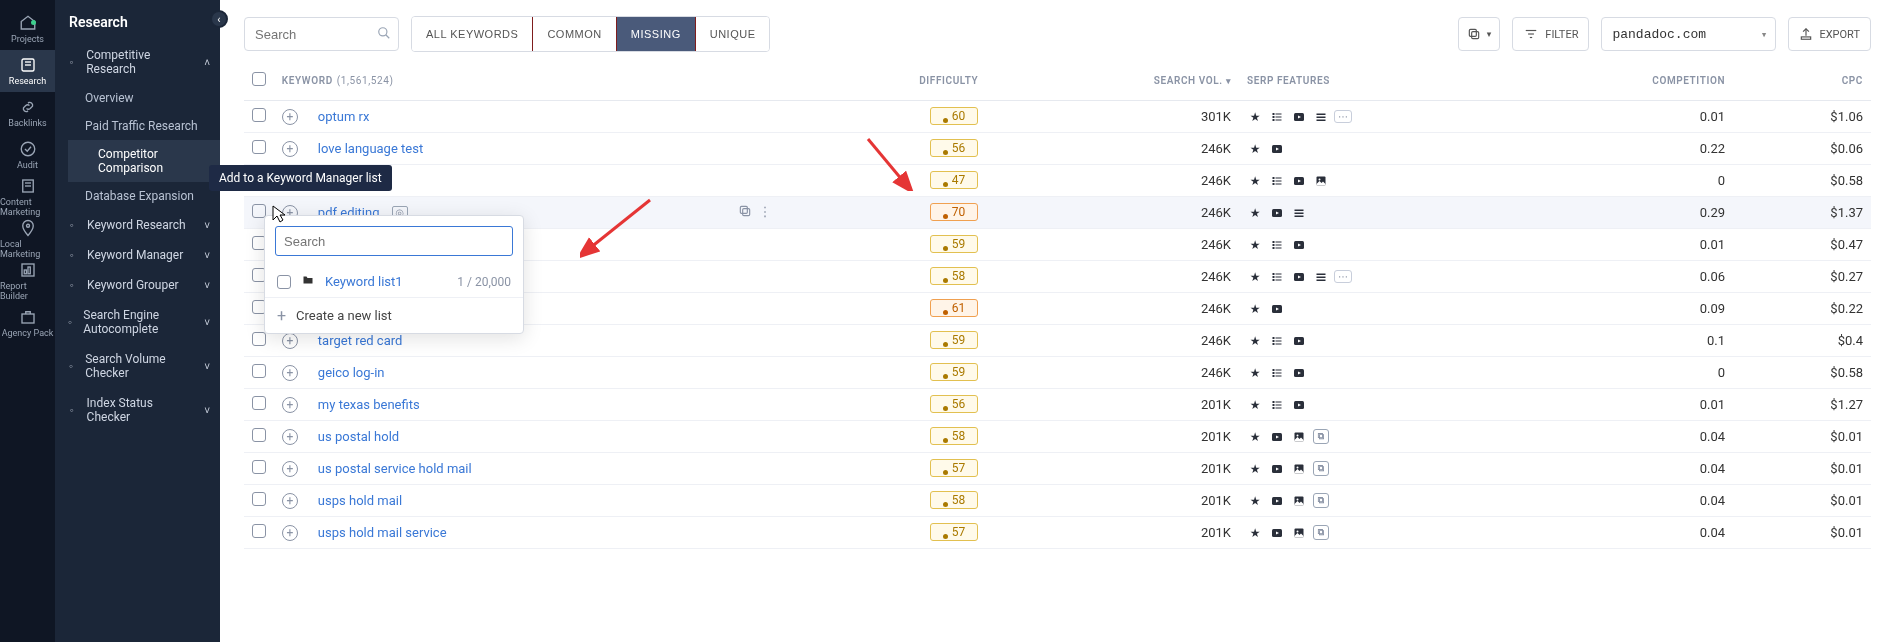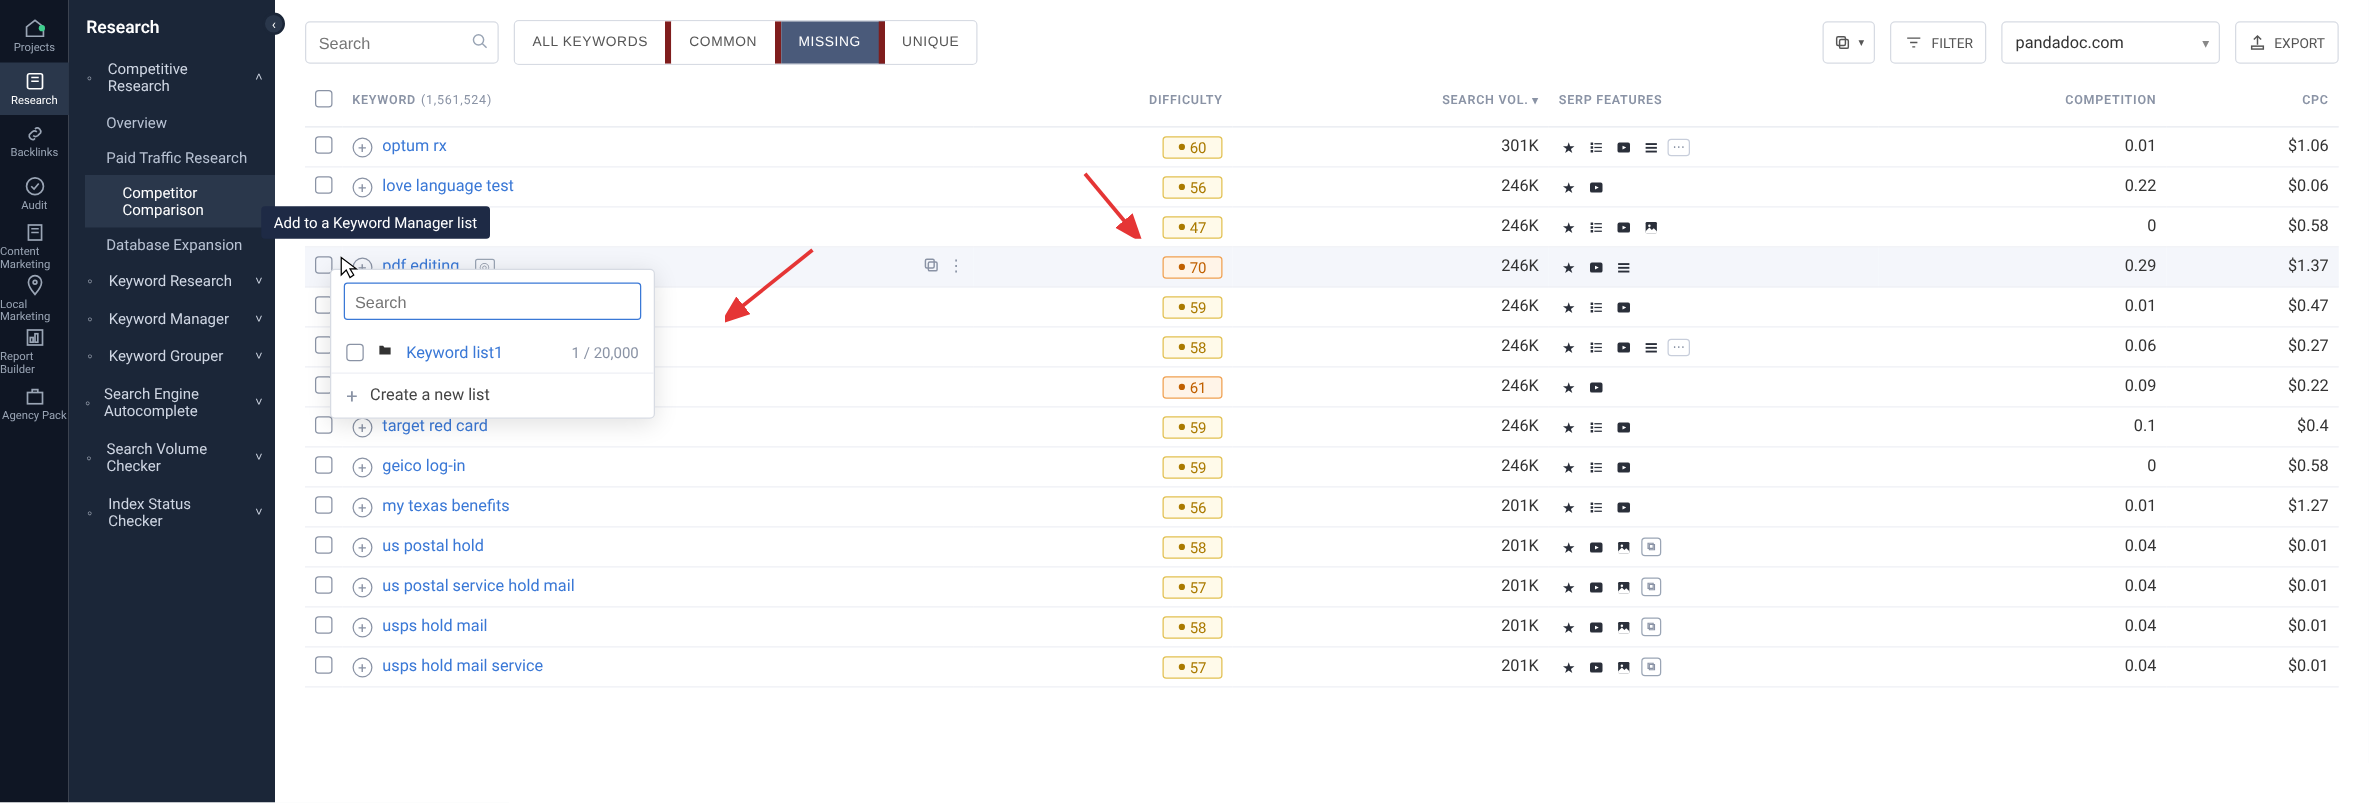--- a/index.html
+++ b/index.html
@@ -19,42 +19,42 @@
 .nav-sub { font-size: 12px; padding: 7px 10px 7px 30px; color: #b8c2d3; cursor: pointer; }
 .nav-sub.active { background: #2a374b; color: #fff; margin-left: 13px; }
 .nav-icon { width: 14px; display: inline-flex; justify-content: center; opacity: 0.7; font-size: 12px; }
 
 .main { flex: 1; background: #fff; display: flex; flex-direction: column; min-width: 0; }
 .toolbar { display: flex; align-items: center; padding: 16px 24px 8px 24px; gap: 12px; }
 .searchbox { position: relative; width: 155px; }
 .searchbox input { width: 100%; height: 34px; border: 1px solid #d7dbe3; border-radius: 4px; padding: 0 30px 0 10px; font-size: 13px; outline: none; }
 .searchbox .sicon { position: absolute; right: 8px; top: 9px; color: #9aa5b5; }
 .segbtn { display: flex; border: 1px solid #d7dbe3; border-radius: 4px; overflow: hidden; }
-.segbtn button { height: 34px; padding: 0 14px; background: #fff; border: none; border-right: 5px solid #7f1d1d; font-size: 11px; letter-spacing: 0.5px; color: #555; cursor: pointer; }
+.segbtn button { height: 34px; padding: 0 14px; background: #fff; border: none; border-right: 1px solid #7f1d1d; font-size: 11px; letter-spacing: 0.5px; color: #555; cursor: pointer; }
 .segbtn button:last-child { border-right: none; }
 .segbtn button.active { background: #4a5a7a; color: #fff; }
 .spacer { flex: 1; }
 .iconbtn { height: 34px; min-width: 36px; border: 1px solid #d7dbe3; border-radius: 4px; background: #fff; display: flex; align-items: center; justify-content: center; cursor: pointer; gap: 6px; padding: 0 10px; font-size: 11px; color: #555; }
 .iconbtn.w { padding: 0 8px; }
-.selectbox { height: 34px; border: 1px solid #d7dbe3; border-radius: 4px; background: #fff; display: flex; align-items: center; padding: 0 24px 0 10px; font-size: 13px; min-width: 175px; position: relative; color: #333; }
+.selectbox { height: 34px; border: 1px solid #d7dbe3; border-radius: 4px; background: #fff; display: flex; align-items: center; padding: 0 24px 0 10px; font-size: 13px; min-width: 175px; position: relative; color: #333; font-family: Liberation Mono, monospace; }
 .selectbox::after { content: "▾"; position: absolute; right: 8px; color: #888; font-size: 11px; }
 
 .table-wrap { flex: 1; overflow: auto; padding: 0 24px; position: relative; }
 table { width: 100%; border-collapse: collapse; table-layout: fixed; }
 thead th { text-align: left; font-size: 10px; letter-spacing: 0.6px; color: #8a93a5; font-weight: 600; padding: 12px 8px; border-bottom: 1px solid #e6e9ef; background: #fff; }
 thead th.r { text-align: right; }
 tbody tr { border-bottom: 1px solid #eef0f5; height: 32px; }
 tbody tr.hover { background: #f4f6fb; }
 tbody td { padding: 5px 8px; font-size: 13px; vertical-align: middle; }
 td.r { text-align: right; }
 .kw-cell { display: flex; align-items: center; gap: 8px; }
 .chk { width: 14px; height: 14px; border: 1.5px solid #8a93a5; border-radius: 3px; flex: none; display: inline-block; cursor: pointer; }
 .plus { width: 16px; height: 16px; border: 1.5px solid #8a93a5; border-radius: 50%; display: inline-flex; align-items: center; justify-content: center; font-size: 12px; color: #8a93a5; cursor: pointer; line-height: 1; flex: none; }
-.kw-link { color: #3a78d6; cursor: pointer; }
-.diff-pill { display: inline-flex; align-items: center; gap: 4px; border: 1px solid #e2c050; background: #fffaea; color: #aa7a00; padding: 1px 12px; border-radius: 3px; font-size: 12px; min-width: 34px; justify-content: center; }
+.kw-link { color: #3a78d6; cursor: pointer; margin-left: 12px; }
+.diff-pill { display: inline-flex; align-items: flex-end; gap: 4px; border: 1px solid #e2c050; background: #fffaea; color: #aa7a00; padding: 1px 12px; border-radius: 3px; font-size: 12px; min-width: 34px; justify-content: center; }
 .diff-pill.orange { border-color: #f0a050; background: #fff4e8; color: #c06000; }
 .diff-pill .dot { width: 5px; height: 5px; border-radius: 50%; background: currentColor; display: inline-block; }
 .serp { display: flex; gap: 6px; color: #2a2f3a; font-size: 12px; align-items: center; }
 .serp .ic { width: 16px; height: 14px; display: inline-flex; align-items: center; justify-content: center; }
 .serp .box { width: 18px; height: 15px; border: 1.5px solid #9aa5b5; border-radius: 3px; display: inline-flex; align-items: center; justify-content: center; font-size: 9px; font-weight: bold; color: #8a93a5; }
 .row-actions { display: inline-flex; gap: 6px; color: #8a93a5; margin-left: 8px; }
 .row-actions span { cursor: pointer; }
 
 .tooltip { position: absolute; left: 209px; top: 165px; background: #1e2a45; color: #fff; padding: 6px 10px; font-size: 12px; border-radius: 3px; white-space: nowrap; z-index: 30; }
 .cursor-arrow { position: absolute; left: 271px; top: 204px; z-index: 31; pointer-events: none; }

